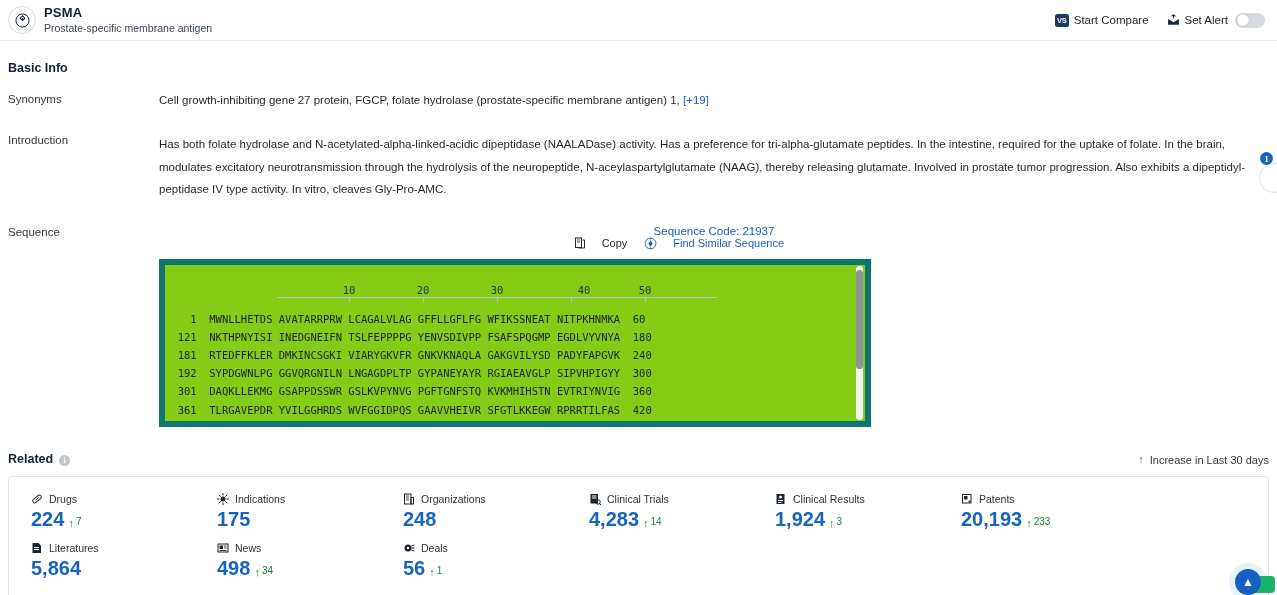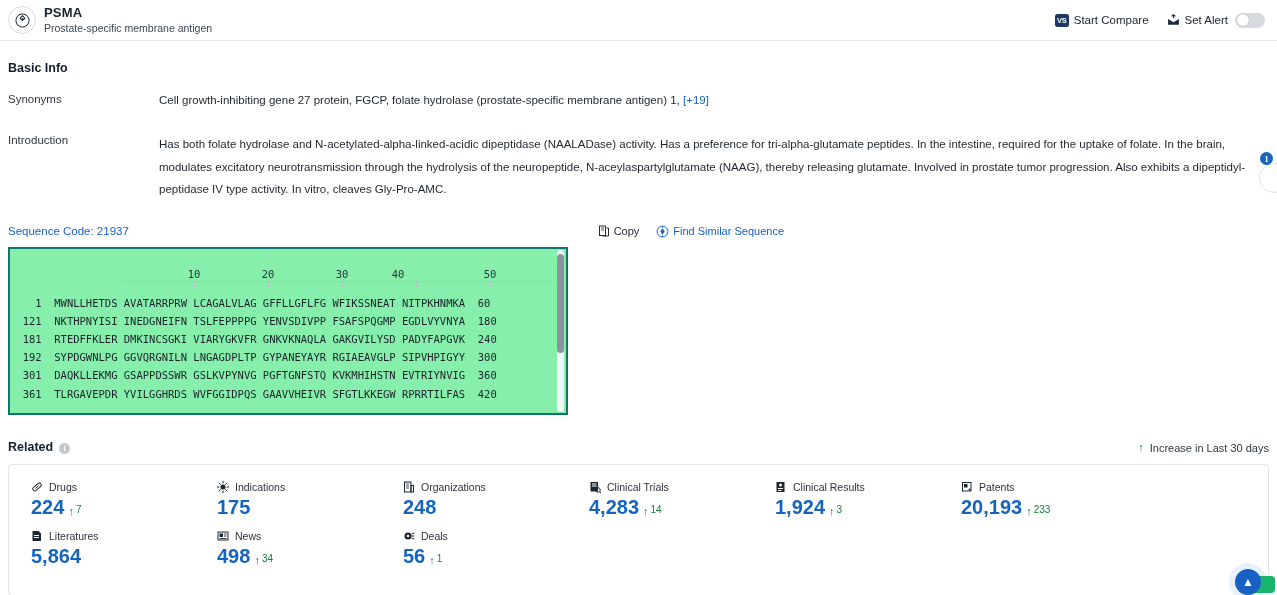--- a/index.html
+++ b/index.html
@@ -61,32 +61,32 @@
 
   .row { display: flex; margin-top: 17px; }
   .row-label { width: 151px; flex: 0 0 151px; font-size: 11.5px; color: #31383f; padding-top: 1px; }
   .row-body { flex: 1 1 auto; font-size: 11.5px; color: #1f252c; }
 
   .syn-text { line-height: 1.5; }
   .link { color: #1861c4; cursor: pointer; }
   .intro-text { line-height: 1.95; max-width: 1110px; text-align: left; }
 
   
-  .seq-head { display: flex; align-items: center; }
+  .seq-head { display: flex; align-items: center; flex-direction: column; }
   .seq-code { color: #1861c4; font-size: 11.5px; cursor: pointer; }
   .seq-actions { margin-left: auto; display: flex; align-items: center; gap: 17px; padding-right: 485px; }
-  .seq-act { display: flex; gap: 4px; font-size: 11px; cursor: pointer; color: #232b33; }
+  .seq-act { display: flex; gap: 16px; font-size: 11px; cursor: pointer; color: #232b33; }
   .seq-act.blue { color: #1861c4; }
 
   .seq-box {
     margin-top: 9px;
-    width: 560px;
+    width: 712px;
     height: 168px;
-    border: 2px solid #0f766e;
-    background: #86efac;
+    border: 6px solid #0f766e;
+    background: #84cc16;
     position: relative;
     overflow: hidden;
   }
   .seq-inner { padding: 16px 0 0 0; }
   .ruler { position: relative; height: 22px; margin-left: 112px; width: 440px; }
   .ruler-line {
     position: absolute; left: 0; right: 0; bottom: 5px; height: 1px; background: #b9bfc6;
   }
   .tick { position: absolute; bottom: 0px; width: 1px; height: 5px; background: #b9bfc6; }
   .ruler-num {
@@ -220,20 +220,21 @@
   </div>
 
   <div class="row" style="margin-top:24px;">
     <div class="row-label">Introduction</div>
     <div class="row-body">
       <div class="intro-text">Has both folate hydrolase and N-acetylated-alpha-linked-acidic dipeptidase (NAALADase) activity. Has a preference for tri-alpha-glutamate peptides. In the intestine, required for the uptake of folate. In the brain, modulates excitatory neurotransmission through the hydrolysis of the neuropeptide, N-aceylaspartylglutamate (NAAG), thereby releasing glutamate. Involved in prostate tumor progression. Also exhibits a dipeptidyl-peptidase IV type activity. In vitro, cleaves Gly-Pro-AMC.</div>
     </div>
   </div>
 
   <div class="row" style="margin-top:24px;">
+    <div class="row-label">Sequence</div>
     <div class="row-body">
       <div class="seq-head">
         <span class="seq-code">Sequence Code: 21937</span>
         <div class="seq-actions">
           <div class="seq-act">
             <span>
               <svg width="12" height="12" viewBox="0 0 24 24">
                 <rect x="3" y="2" width="12" height="19" fill="none" stroke="#232b33" stroke-width="2"></rect>
                 <line x1="6" y1="6" x2="12" y2="6" stroke="#232b33" stroke-width="1.6"></line>
                 <line x1="6" y1="10" x2="12" y2="10" stroke="#232b33" stroke-width="1.6"></line>
@@ -259,21 +260,21 @@
       <div class="seq-box">
         <div class="seq-inner">
           <div class="ruler">
             <div class="ruler-line"></div>
             <div class="ruler-num" style="left:72px">10</div>
             <div class="tick" style="left:72px"></div>
             <div class="ruler-num" style="left:146px">20</div>
             <div class="tick" style="left:146px"></div>
             <div class="ruler-num" style="left:220px">30</div>
             <div class="tick" style="left:220px"></div>
-            <div class="ruler-num" style="left:276px">40</div>
+            <div class="ruler-num" style="left:307px">40</div>
             <div class="tick" style="left:294px"></div>
             <div class="ruler-num" style="left:368px">50</div>
             <div class="tick" style="left:368px"></div>
           </div>
           <div class="seq-lines" id="seq-lines">
               <div class="seq-line">    1  MWNLLHETDS AVATARRPRW LCAGALVLAG GFFLLGFLFG WFIKSSNEAT NITPKHNMKA  60</div>
               <div class="seq-line">  121  NKTHPNYISI INEDGNEIFN TSLFEPPPPG YENVSDIVPP FSAFSPQGMP EGDLVYVNYA  180</div>
               <div class="seq-line">  181  RTEDFFKLER DMKINCSGKI VIARYGKVFR GNKVKNAQLA GAKGVILYSD PADYFAPGVK  240</div>
               <div class="seq-line">  192  SYPDGWNLPG GGVQRGNILN LNGAGDPLTP GYPANEYAYR RGIAEAVGLP SIPVHPIGYY  300</div>
               <div class="seq-line">  301  DAQKLLEKMG GSAPPDSSWR GSLKVPYNVG PGFTGNFSTQ KVKMHIHSTN EVTRIYNVIG  360</div>

